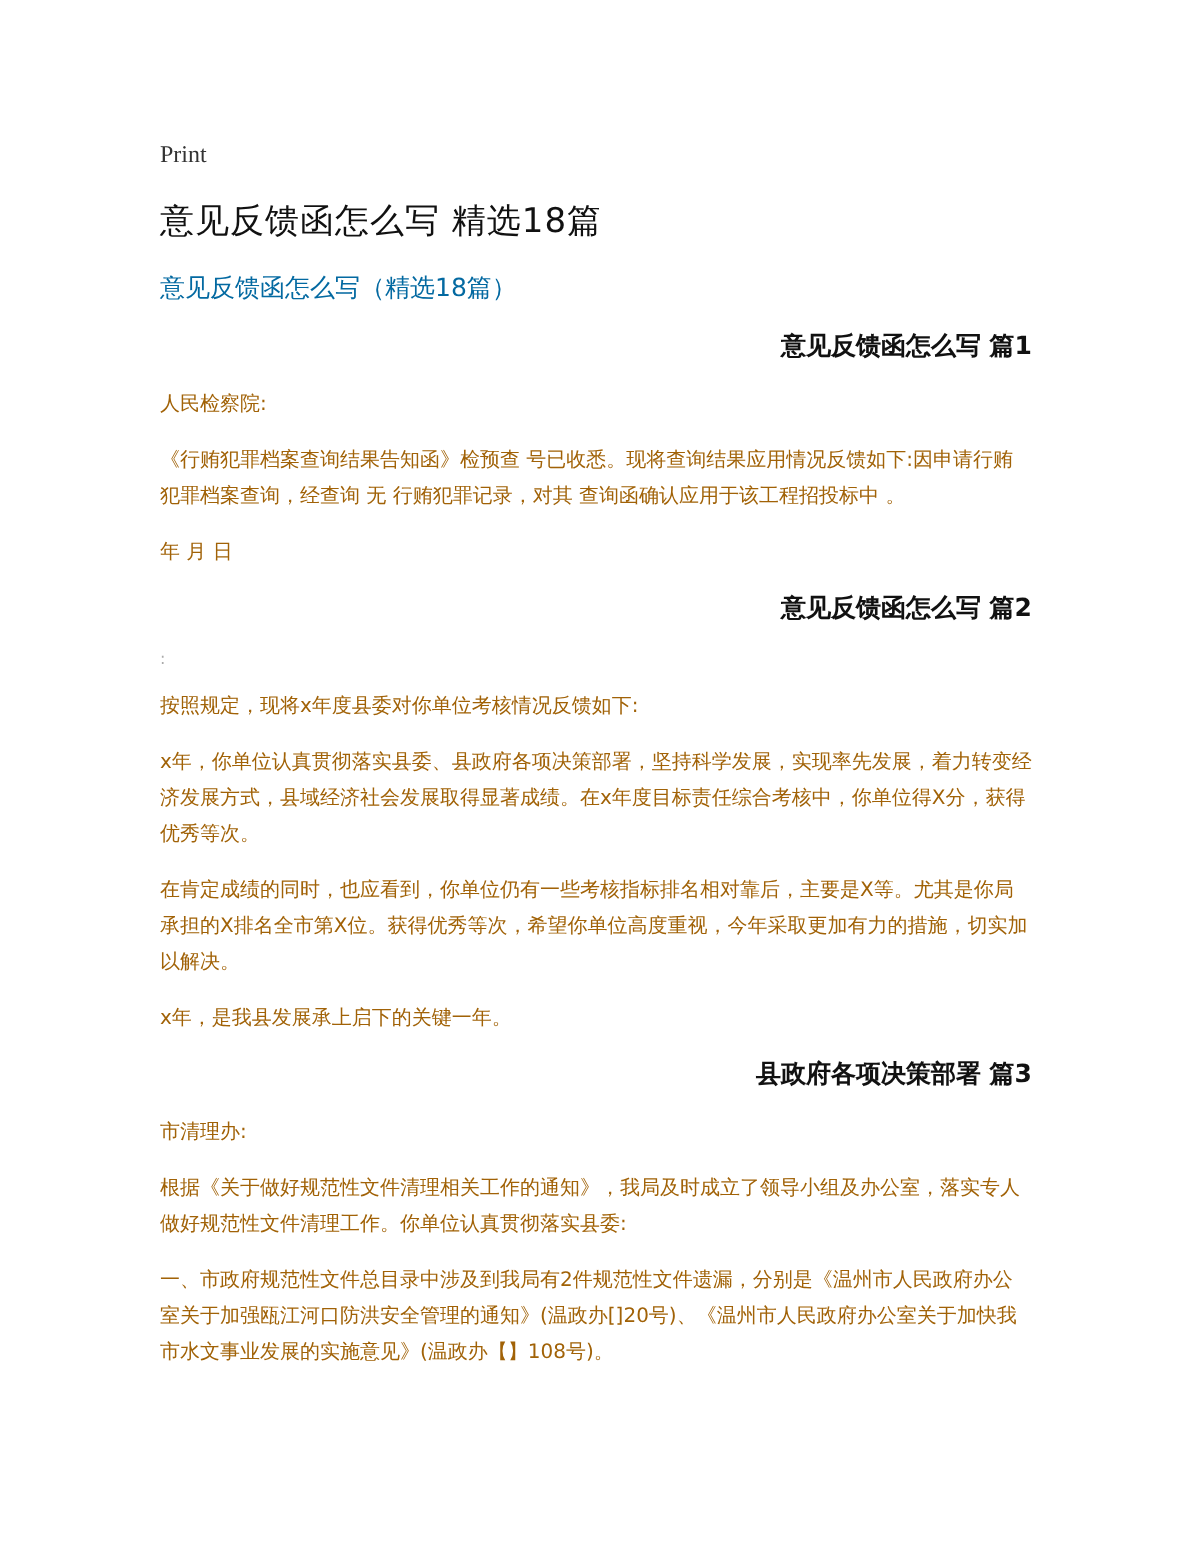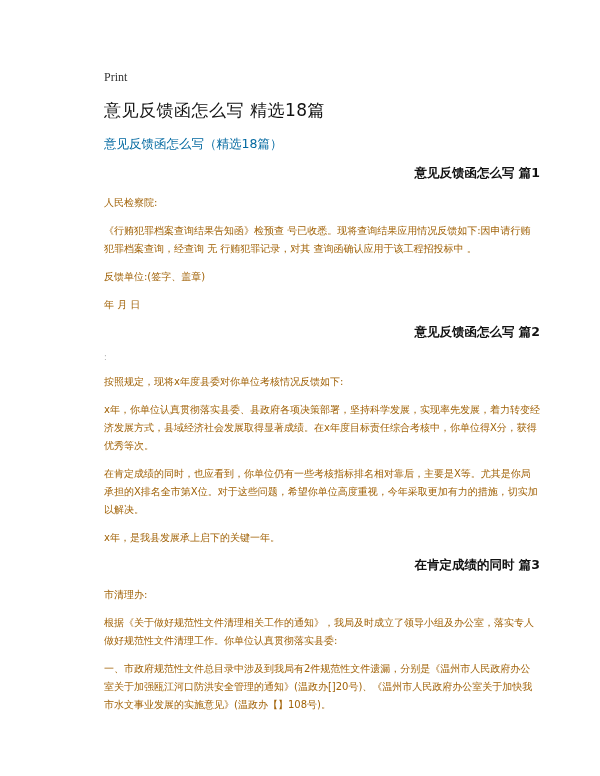--- a/index.html
+++ b/index.html
@@ -1,49 +1,48 @@
 <!DOCTYPE html>
 <html><head>
   <meta charset="utf-8">
   <style>
     html, body { margin: 0; padding: 0; background: #ffffff; }
     body { width: 600px; height: 776px; position: relative; overflow: hidden;
            font-family: "DejaVu Sans", "Liberation Sans", sans-serif; color: #1a1a1a; }
-    .page { position: absolute; left: 104px; top: 70px; width: 436px; }
+    .page { position: absolute; left: 80px; top: 70px; width: 436px; }
     .print { font-family: "Liberation Serif", "DejaVu Serif", serif; font-size: 12px; color: #333; margin: 0 0 14px 0; }
     .title { text-align: left; font-size: 17px; font-weight: normal; margin: 0 0 14px 0; letter-spacing: 0.5px; color: #111; }
     .sub { font-size: 12.5px; margin: 0 0 12px 0; color: #0369a1; }
     h3 { font-size: 12.5px; font-weight: bold; margin: 0 0 12px 0; color: #111; text-align: right; }
     p { font-size: 10px; line-height: 18px; margin: 0 0 10px 0; color: #a16207; }
     .tiny { font-size: 8px; color: #aaa; margin: 0 0 10px 0; line-height: 10px; }
   </style>
 </head>
 <body>
 
 <div class="page">
   <div class="print">Print</div>
   <h1 class="title">意见反馈函怎么写 精选18篇</h1>
   <div class="sub">意见反馈函怎么写（精选18篇）</div>
 
   <section>
     <h3>意见反馈函怎么写 篇1</h3>
     <p>人民检察院:</p>
     <p>《行贿犯罪档案查询结果告知函》检预查 号已收悉。现将查询结果应用情况反馈如下:因申请行贿犯罪档案查询，经查询 无 行贿犯罪记录，对其 查询函确认应用于该工程招投标中 。</p>
-    <p>反馈单位:(签字、盖章)</p>
     <p>年 月 日</p>
   </section>
 
   <section>
     <h3>意见反馈函怎么写 篇2</h3>
     <div class="tiny">:</div>
     <p>按照规定，现将x年度县委对你单位考核情况反馈如下:</p>
     <p>x年，你单位认真贯彻落实县委、县政府各项决策部署，坚持科学发展，实现率先发展，着力转变经济发展方式，县域经济社会发展取得显著成绩。在x年度目标责任综合考核中，你单位得X分，获得优秀等次。</p>
-    <p>在肯定成绩的同时，也应看到，你单位仍有一些考核指标排名相对靠后，主要是X等。尤其是你局承担的X排名全市第X位。对于这些问题，希望你单位高度重视，今年采取更加有力的措施，切实加以解决。</p>
+    <p>在肯定成绩的同时，也应看到，你单位仍有一些考核指标排名相对靠后，主要是X等。尤其是你局承担的X排名全市第X位。获得优秀等次，希望你单位高度重视，今年采取更加有力的措施，切实加以解决。</p>
     <p>x年，是我县发展承上启下的关键一年。</p>
   </section>
 
   <section>
-    <h3>在肯定成绩的同时 篇3</h3>
+    <h3>县政府各项决策部署 篇3</h3>
     <p>市清理办:</p>
     <p>根据《关于做好规范性文件清理相关工作的通知》，我局及时成立了领导小组及办公室，落实专人做好规范性文件清理工作。你单位认真贯彻落实县委:</p>
     <p>一、市政府规范性文件总目录中涉及到我局有2件规范性文件遗漏，分别是《温州市人民政府办公室关于加强瓯江河口防洪安全管理的通知》(温政办[]20号)、《温州市人民政府办公室关于加快我市水文事业发展的实施意见》(温政办【】108号)。</p>
   </section>
 </div>
 
 </body></html>

